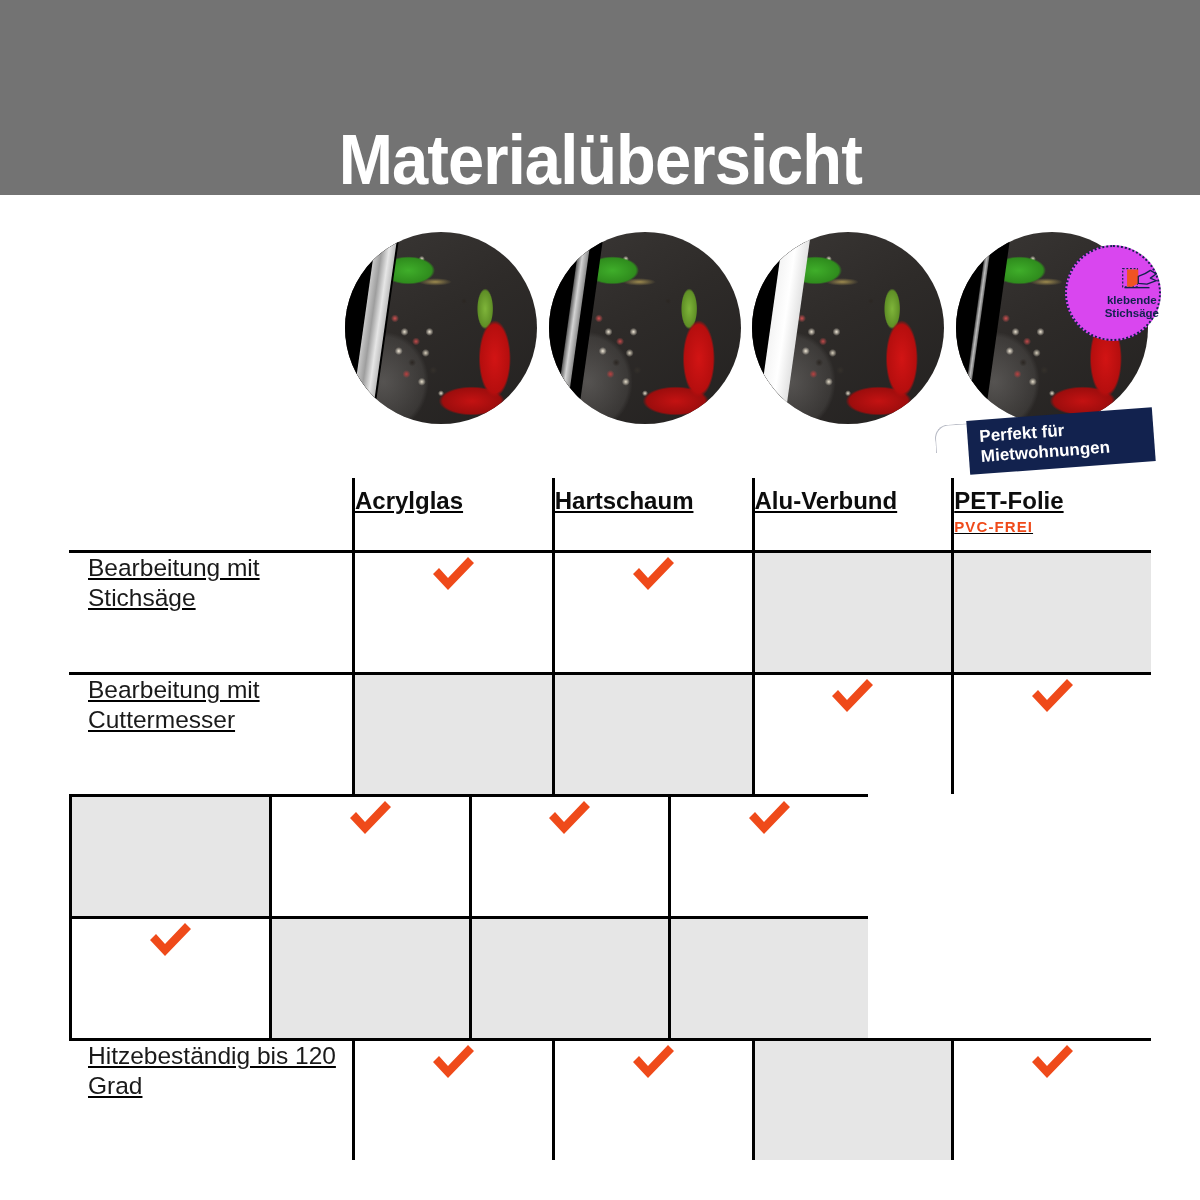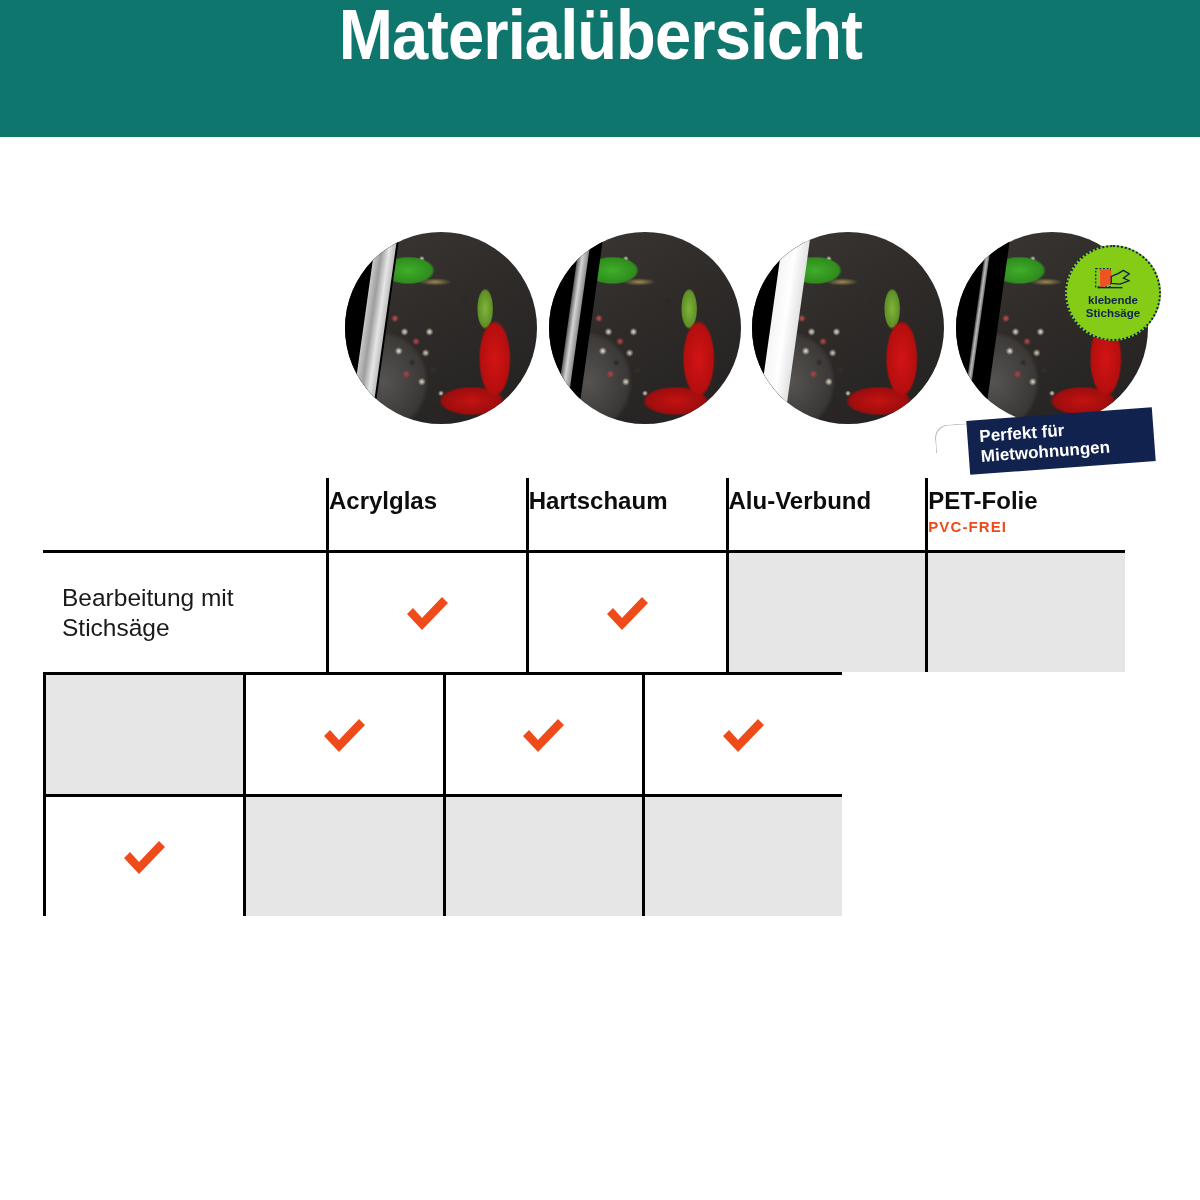--- a/index.html
+++ b/index.html
@@ -6,23 +6,23 @@
   html,body { width:1200px; height:1200px; }
   body {
     background:#ffffff;
     font-family:"Liberation Sans","DejaVu Sans",sans-serif;
     position:relative;
     overflow:hidden;
   }
 
   
   .header-band{
-    position:absolute; left:0; top:0; width:1200px; height:137px;
-    background:#0f766e;
-    display:flex; align-items:flex-start; justify-content:center;
+    position:absolute; left:0; top:0; width:1200px; height:195px;
+    background:#737373;
+    display:flex; align-items:flex-end; justify-content:center;
   }
   .header-title{
     color:#ffffff;
     font-size:70px;
     font-weight:bold;
     letter-spacing:-1px;
     line-height:1;
     transform:scaleX(0.93);
   }
 
@@ -101,24 +101,24 @@
     width:2.5%;
     background:linear-gradient(90deg,#4a4a4a 0%,#bdbdbd 50%,#6d6d6d 100%);
   }
 
   
   .sticky-badge{
     position:absolute;
     left:1065px; top:245px;
     width:96px; height:96px;
     border-radius:50%;
-    background:#84cc16;
+    background:#d946ef;
     border:2px dotted #12224e;
     display:flex; flex-direction:column;
-    align-items:center; justify-content:center;
+    align-items:flex-end; justify-content:center;
     z-index:6;
   }
   .sticky-badge .bicon{ width:38px; height:26px; margin-bottom:2px; }
   .sticky-badge .btext{
     font-size:11.5px; font-weight:bold; color:#12224e;
     text-align:center; line-height:1.12;
   }
 
   
   .ribbon{
@@ -141,28 +141,29 @@
     border-top:1.5px solid #b9bcc6;
     border-left:1.5px solid #b9bcc6;
     border-radius:14px 0 0 0;
     z-index:5;
     transform:rotate(-4deg);
   }
 
   
   .table{
     position:absolute;
-    left:43px; top:478px;
+    left:69px; top:478px;
     width:1082px;
+    text-decoration:underline;
   }
   .trow{ display:flex; }
   .trow.head .cell{ border-top:none; }
   .cell{
     border-top:3px solid #000000;
-    display:flex; align-items:center;
+    display:flex; 
     position:relative;
   }
   .cell.label{
     width:283px;
     border-top:3px solid #000000;
     padding-left:19px;
     padding-right:8px;
   }
   .cell.val{
     width:199.75px;
@@ -275,41 +276,79 @@
         </div>
         <div class="cell val">
           <svg class="check" viewBox="0 0 49 40">
             <path d="M4 21 L10 15 L19 25 L39 4 L45 10 L19 37 Z" fill="#ef4a1a"></path>
           </svg>
         </div>
         <div class="cell val off"></div>
         <div class="cell val off"></div>
       </div>
       <div class="trow body">
-        <div class="cell val off"></div>
-        <div class="cell val">
-          <svg class="check" viewBox="0 0 49 40">
-            <path d="M4 21 L10 15 L19 25 L39 4 L45 10 L19 37 Z" fill="#ef4a1a"></path>
-          </svg>
-        </div>
-        <div class="cell val">
-          <svg class="check" viewBox="0 0 49 40">
-            <path d="M4 21 L10 15 L19 25 L39 4 L45 10 L19 37 Z" fill="#ef4a1a"></path>
-          </svg>
-        </div>
-        <div class="cell val">
-          <svg class="check" viewBox="0 0 49 40">
-            <path d="M4 21 L10 15 L19 25 L39 4 L45 10 L19 37 Z" fill="#ef4a1a"></path>
-          </svg>
-        </div>
-      </div>
-      <div class="trow body">
-        <div class="cell val">
-          <svg class="check" viewBox="0 0 49 40">
-            <path d="M4 21 L10 15 L19 25 L39 4 L45 10 L19 37 Z" fill="#ef4a1a"></path>
-          </svg>
-        </div>
-        <div class="cell val off"></div>
-        <div class="cell val off"></div>
-        <div class="cell val off"></div>
+        <div class="cell label">
+          <div class="rowlabel">Bearbeitung mit Cuttermesser</div>
+        </div>
+        <div class="cell val off"></div>
+        <div class="cell val off"></div>
+        <div class="cell val">
+          <svg class="check" viewBox="0 0 49 40">
+            <path d="M4 21 L10 15 L19 25 L39 4 L45 10 L19 37 Z" fill="#ef4a1a"></path>
+          </svg>
+        </div>
+        <div class="cell val">
+          <svg class="check" viewBox="0 0 49 40">
+            <path d="M4 21 L10 15 L19 25 L39 4 L45 10 L19 37 Z" fill="#ef4a1a"></path>
+          </svg>
+        </div>
+      </div>
+      <div class="trow body">
+        <div class="cell val off"></div>
+        <div class="cell val">
+          <svg class="check" viewBox="0 0 49 40">
+            <path d="M4 21 L10 15 L19 25 L39 4 L45 10 L19 37 Z" fill="#ef4a1a"></path>
+          </svg>
+        </div>
+        <div class="cell val">
+          <svg class="check" viewBox="0 0 49 40">
+            <path d="M4 21 L10 15 L19 25 L39 4 L45 10 L19 37 Z" fill="#ef4a1a"></path>
+          </svg>
+        </div>
+        <div class="cell val">
+          <svg class="check" viewBox="0 0 49 40">
+            <path d="M4 21 L10 15 L19 25 L39 4 L45 10 L19 37 Z" fill="#ef4a1a"></path>
+          </svg>
+        </div>
+      </div>
+      <div class="trow body">
+        <div class="cell val">
+          <svg class="check" viewBox="0 0 49 40">
+            <path d="M4 21 L10 15 L19 25 L39 4 L45 10 L19 37 Z" fill="#ef4a1a"></path>
+          </svg>
+        </div>
+        <div class="cell val off"></div>
+        <div class="cell val off"></div>
+        <div class="cell val off"></div>
+      </div>
+      <div class="trow body">
+        <div class="cell label">
+          <div class="rowlabel">Hitzebeständig bis 120 Grad</div>
+        </div>
+        <div class="cell val">
+          <svg class="check" viewBox="0 0 49 40">
+            <path d="M4 21 L10 15 L19 25 L39 4 L45 10 L19 37 Z" fill="#ef4a1a"></path>
+          </svg>
+        </div>
+        <div class="cell val">
+          <svg class="check" viewBox="0 0 49 40">
+            <path d="M4 21 L10 15 L19 25 L39 4 L45 10 L19 37 Z" fill="#ef4a1a"></path>
+          </svg>
+        </div>
+        <div class="cell val off"></div>
+        <div class="cell val">
+          <svg class="check" viewBox="0 0 49 40">
+            <path d="M4 21 L10 15 L19 25 L39 4 L45 10 L19 37 Z" fill="#ef4a1a"></path>
+          </svg>
+        </div>
       </div>
     </div>
 </div>
 
 </body></html>

